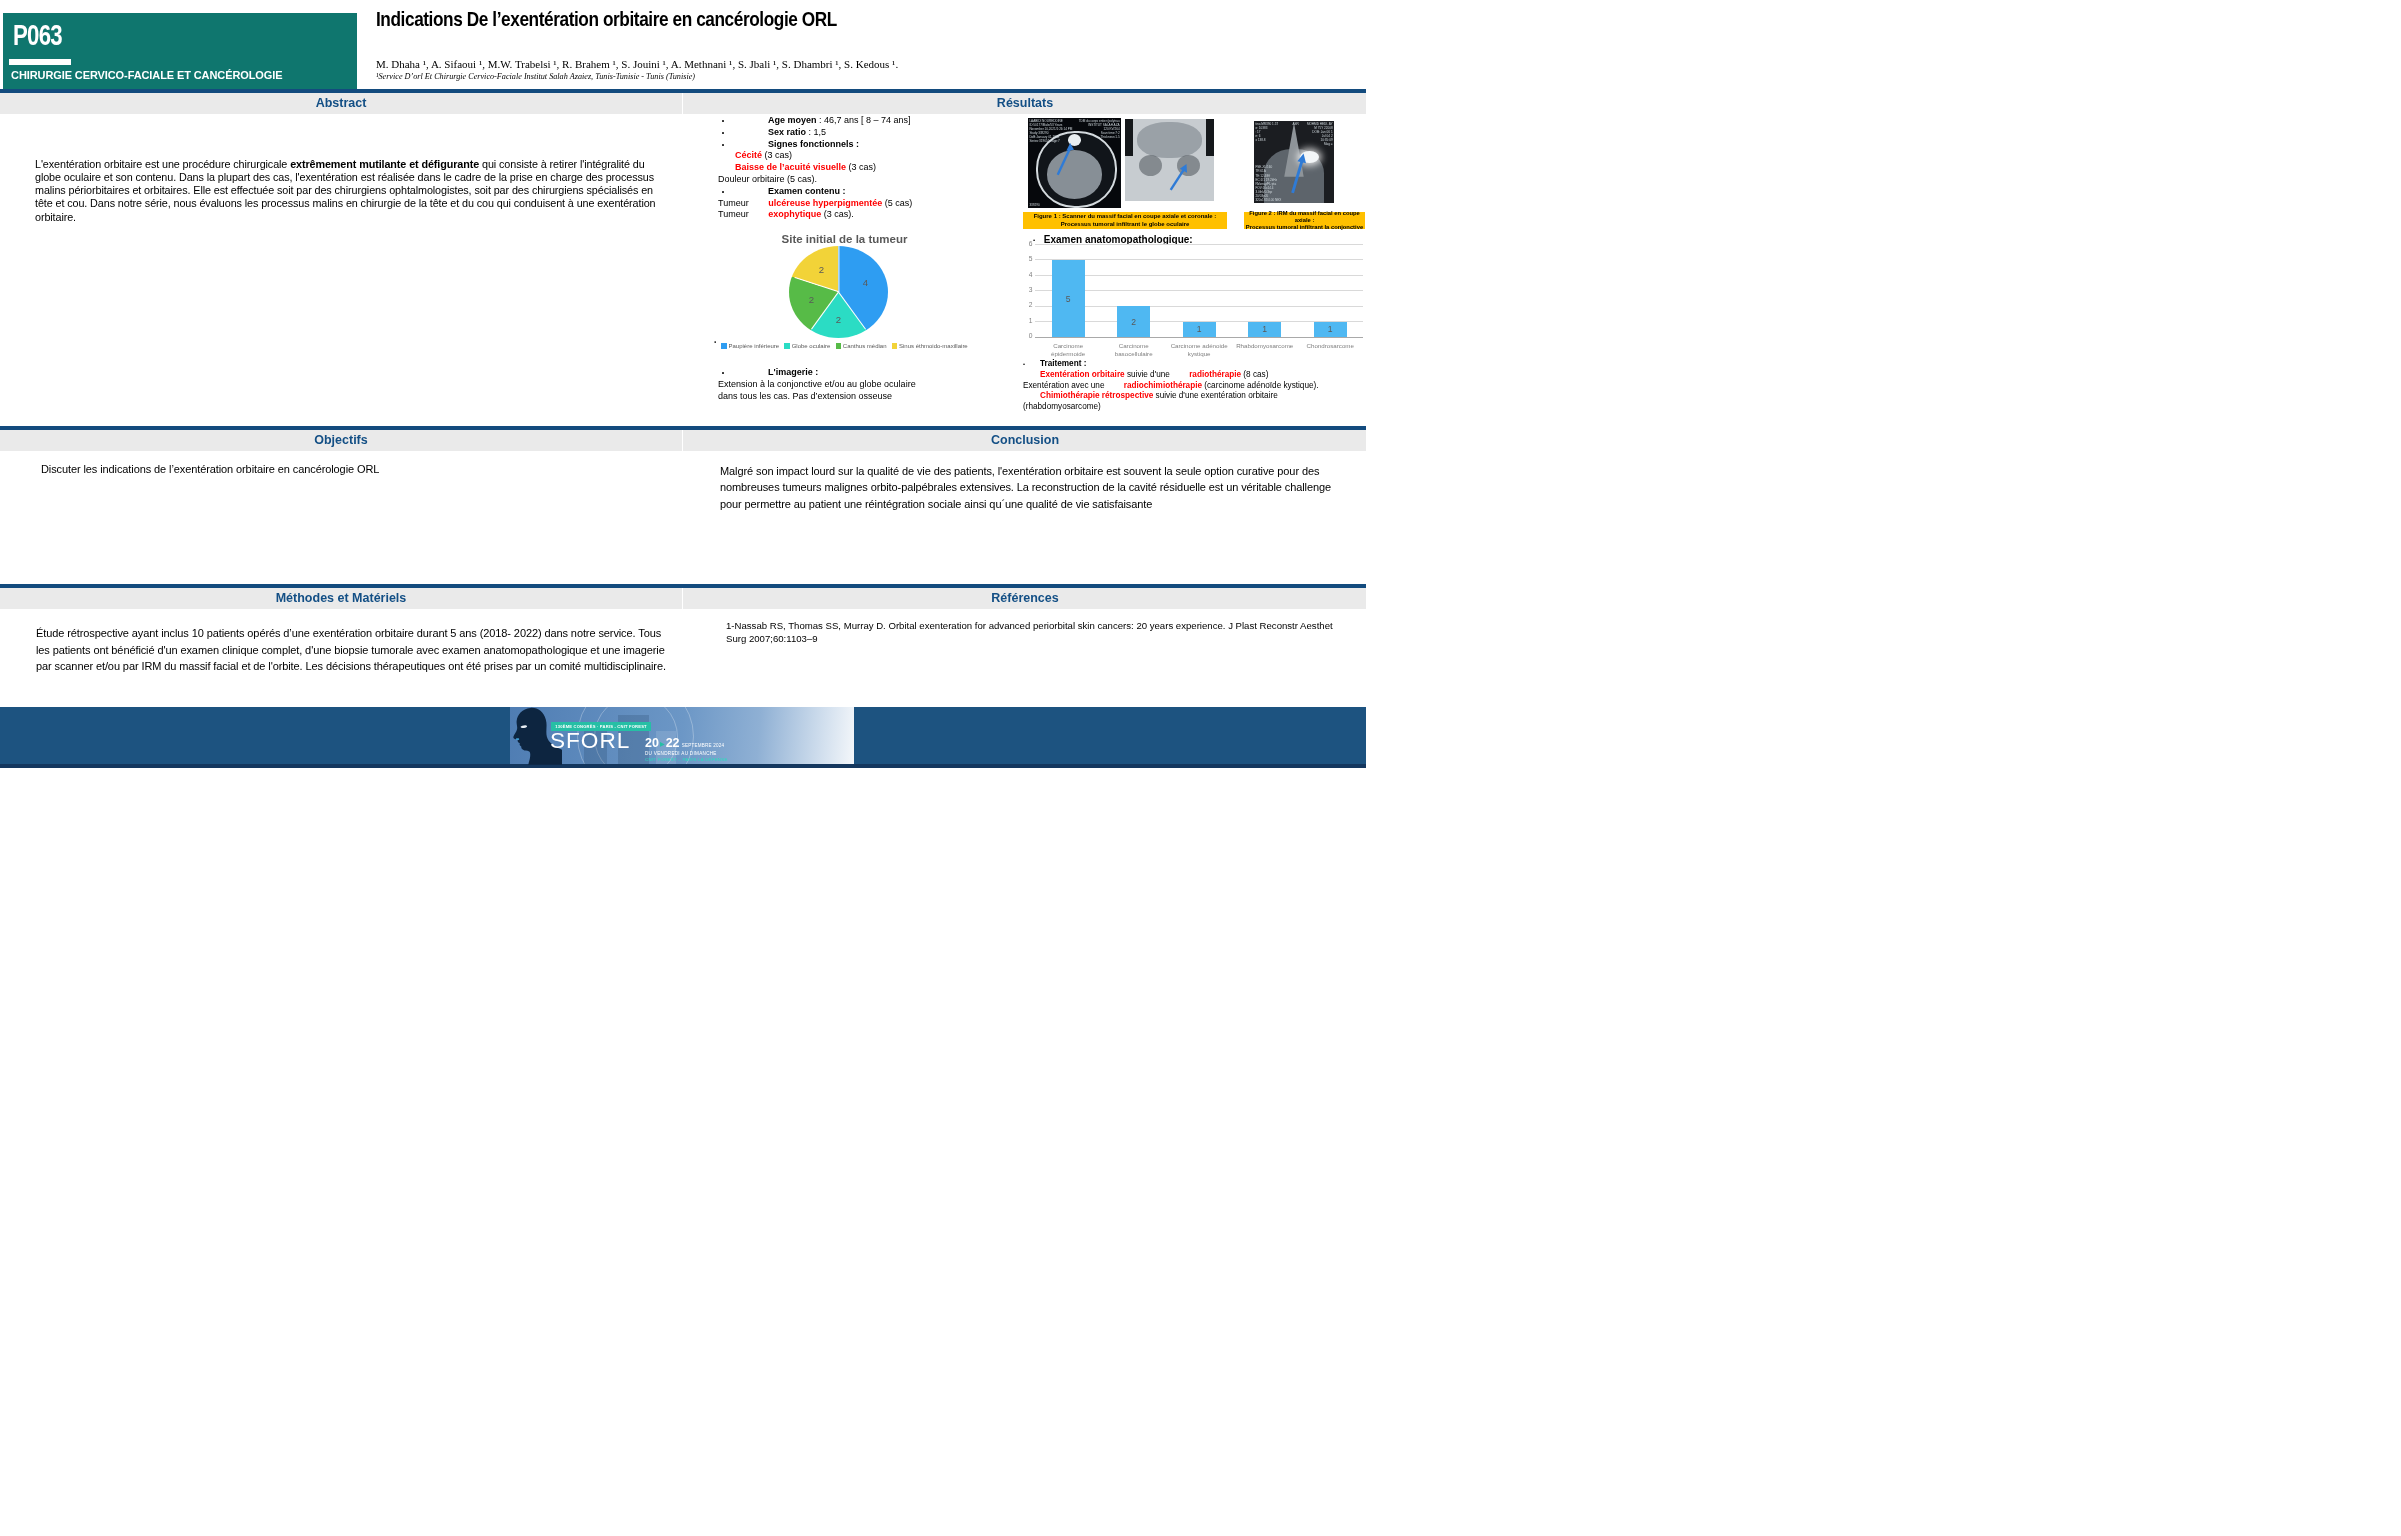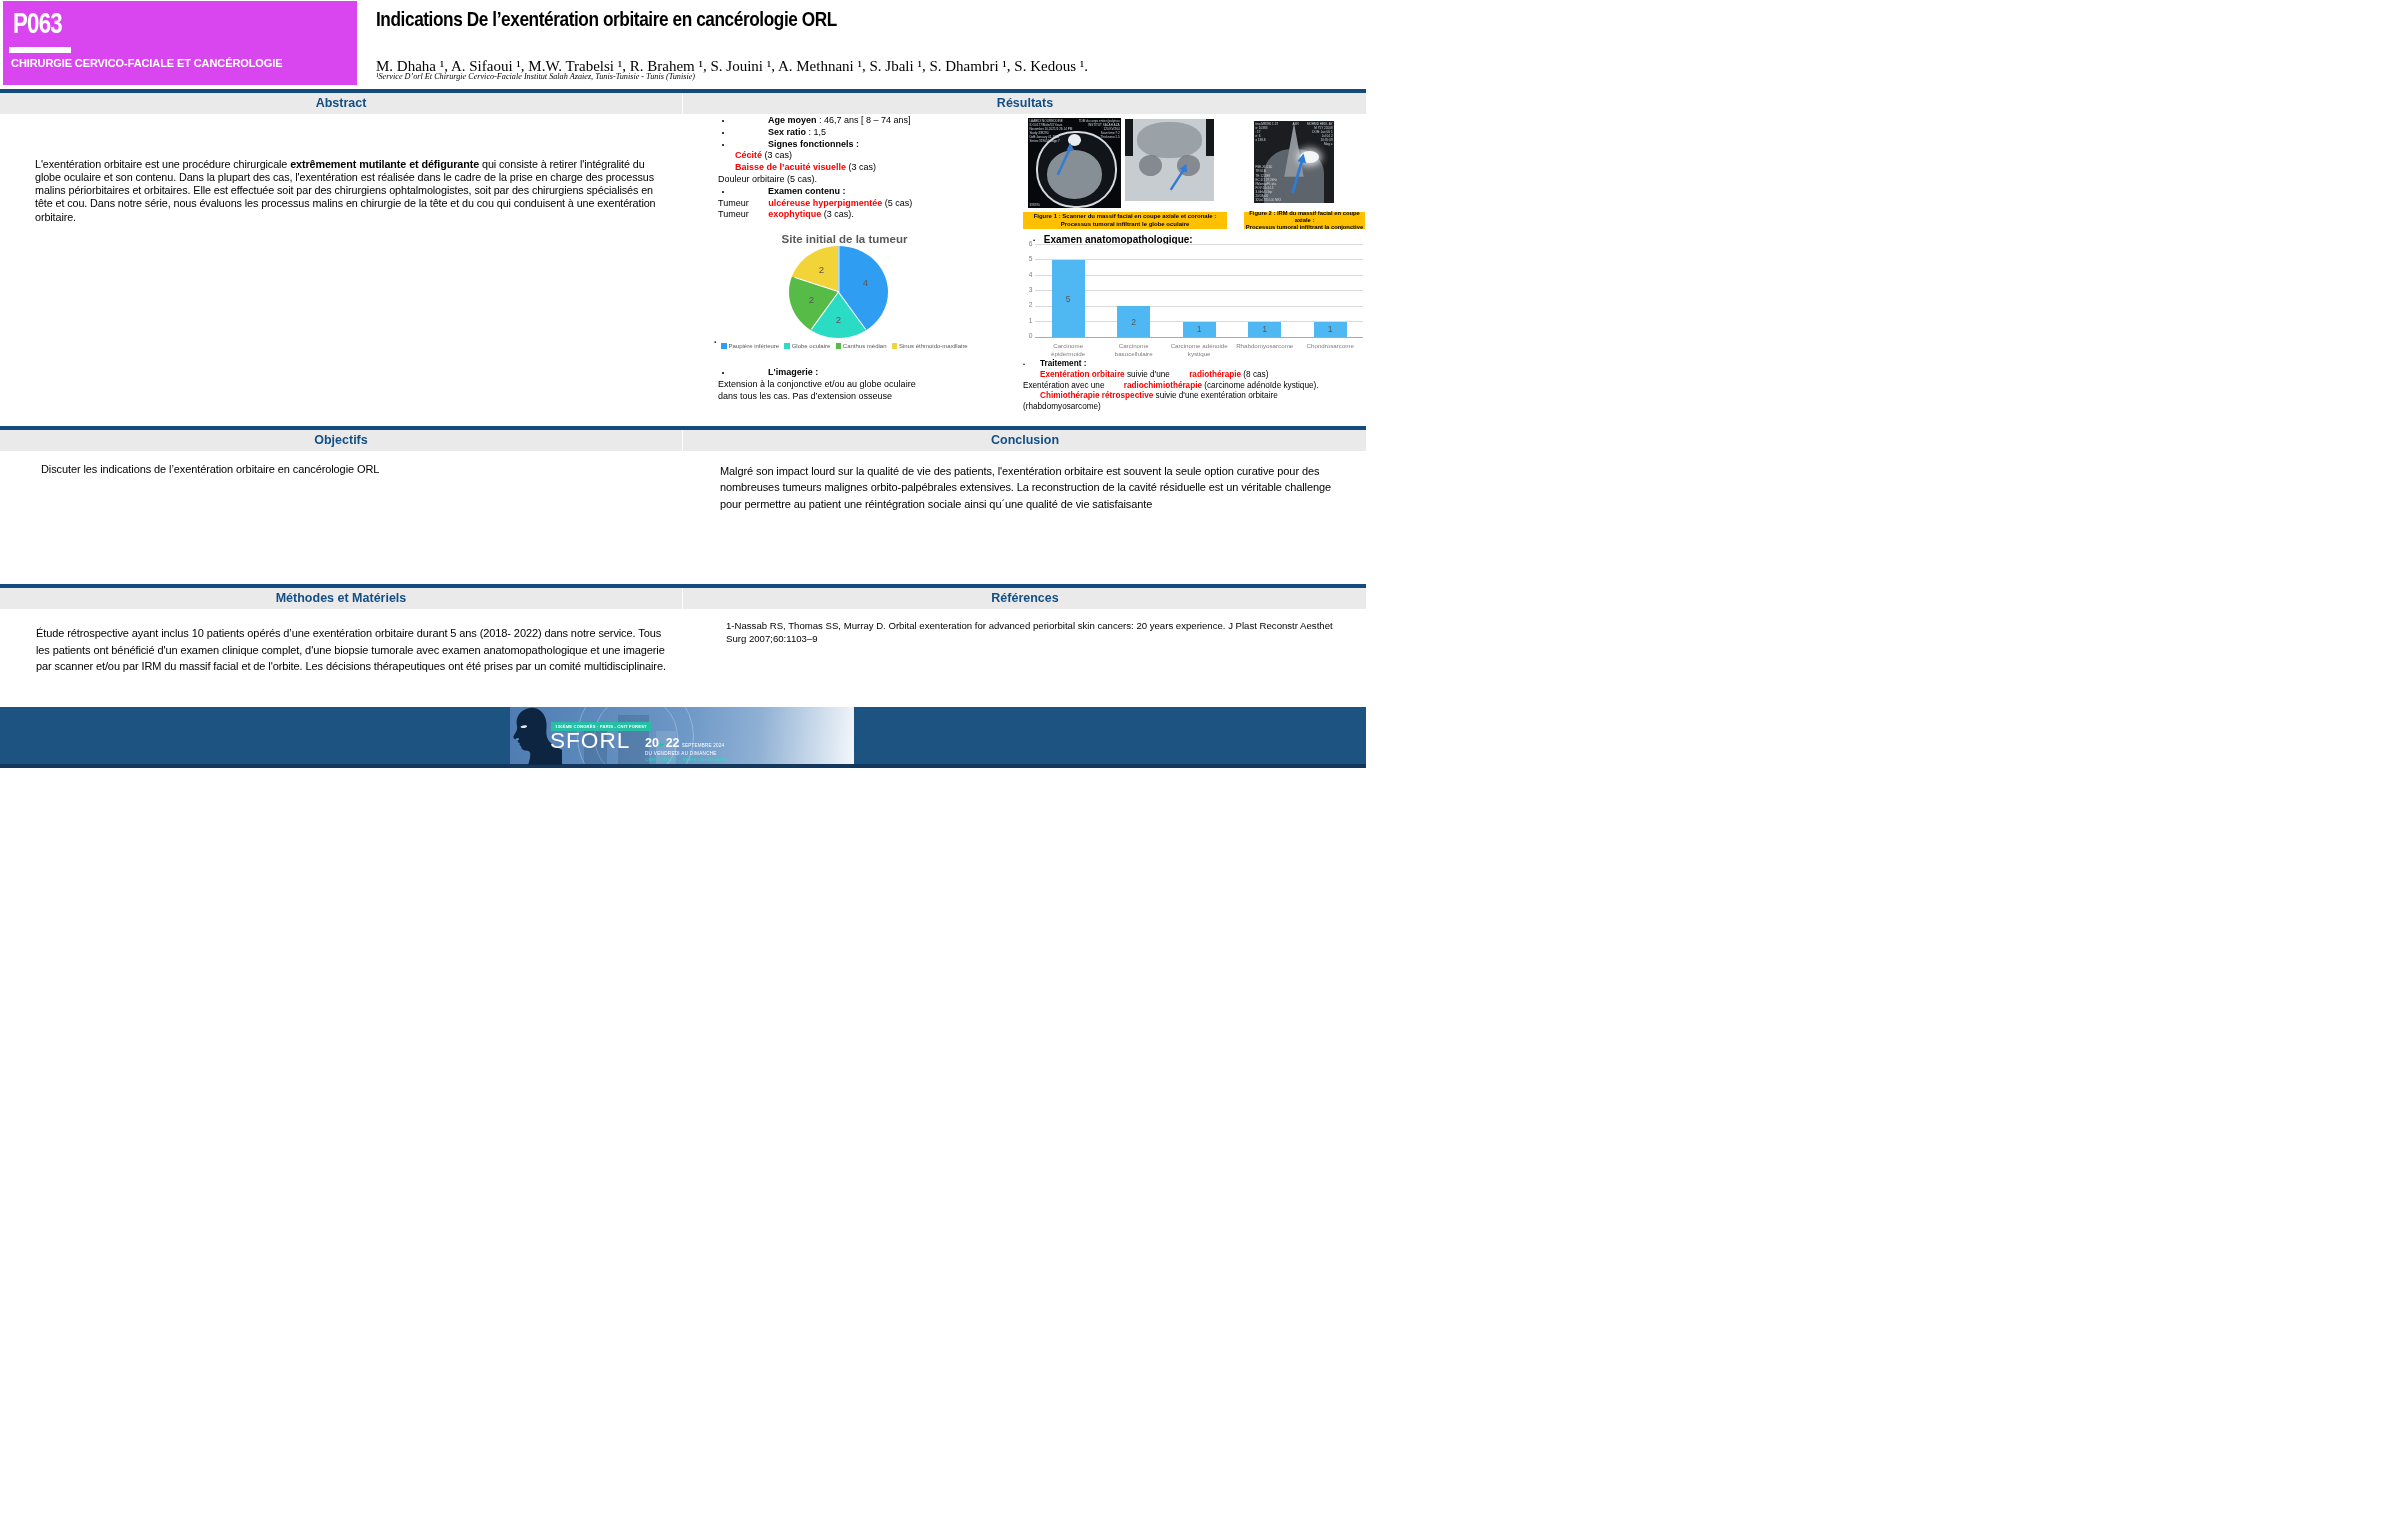--- a/index.html
+++ b/index.html
@@ -1,29 +1,29 @@
 <!DOCTYPE html>
 <html style="font-size:7.7px"><head>
 <meta charset="utf-8">
 <style>
   html,body{margin:0;padding:0;background:#ffffff;}
   .poster{position:relative;width:1366px;height:768px;background:#fff;
           font-family:"Liberation Sans",sans-serif;color:#000;overflow:hidden;}
 
   
-  .p063-box{position:absolute;left:3.4px;top:1px;width:354px;height:84px;background:#d946ef;}
+  .p063-box{position:absolute;left:3.4px;top:13px;width:354px;height:84px;background:#0f766e;}
   .p063{position:absolute;left:9.6px;top:6.7px;color:#fff;font-weight:bold;font-size:30px;
         letter-spacing:-1px;transform:scaleX(.74);transform-origin:left top;line-height:1;}
   .p063-underline{position:absolute;left:5.3px;top:46px;width:62px;height:6.2px;background:#fff;}
   .dept{position:absolute;left:7.7px;top:56px;color:#fff;font-weight:bold;font-size:11px;
         letter-spacing:-0.1px;white-space:nowrap;}
   .title-block{position:absolute;left:376px;top:6.7px;width:985px;}
   .poster-title{font-size:21px;font-weight:bold;letter-spacing:-0.5px;margin:0;white-space:nowrap;
         transform:scaleX(.82);transform-origin:left top;line-height:1.1;}
-  .authors{position:absolute;left:0;top:51px;font-family:"Liberation Serif",serif;font-size:15px;white-space:nowrap;}
+  .authors{position:absolute;left:0;top:51px;font-family:"Liberation Serif",serif;font-size:11px;white-space:nowrap;}
   .affiliation{position:absolute;left:0;top:65px;font-family:"Liberation Serif",serif;font-style:italic;font-size:8.2px;white-space:nowrap;}
 
   
   .band{position:absolute;left:0;width:1366px;}
   .band .stripe{height:4.3px;background:#134b7e;}
   .band .gray{height:20.7px;background:#eaeaea;position:relative;}
   .band .divider{position:absolute;left:682px;top:0;width:1.4px;height:25px;background:#fff;z-index:2;}
   .band .btitle{position:absolute;top:0;height:38px;line-height:20.7px;text-align:center;
         font-weight:bold;font-size:12.5px;color:#134f85;}
   .bt-left{left:0;width:682px;}

